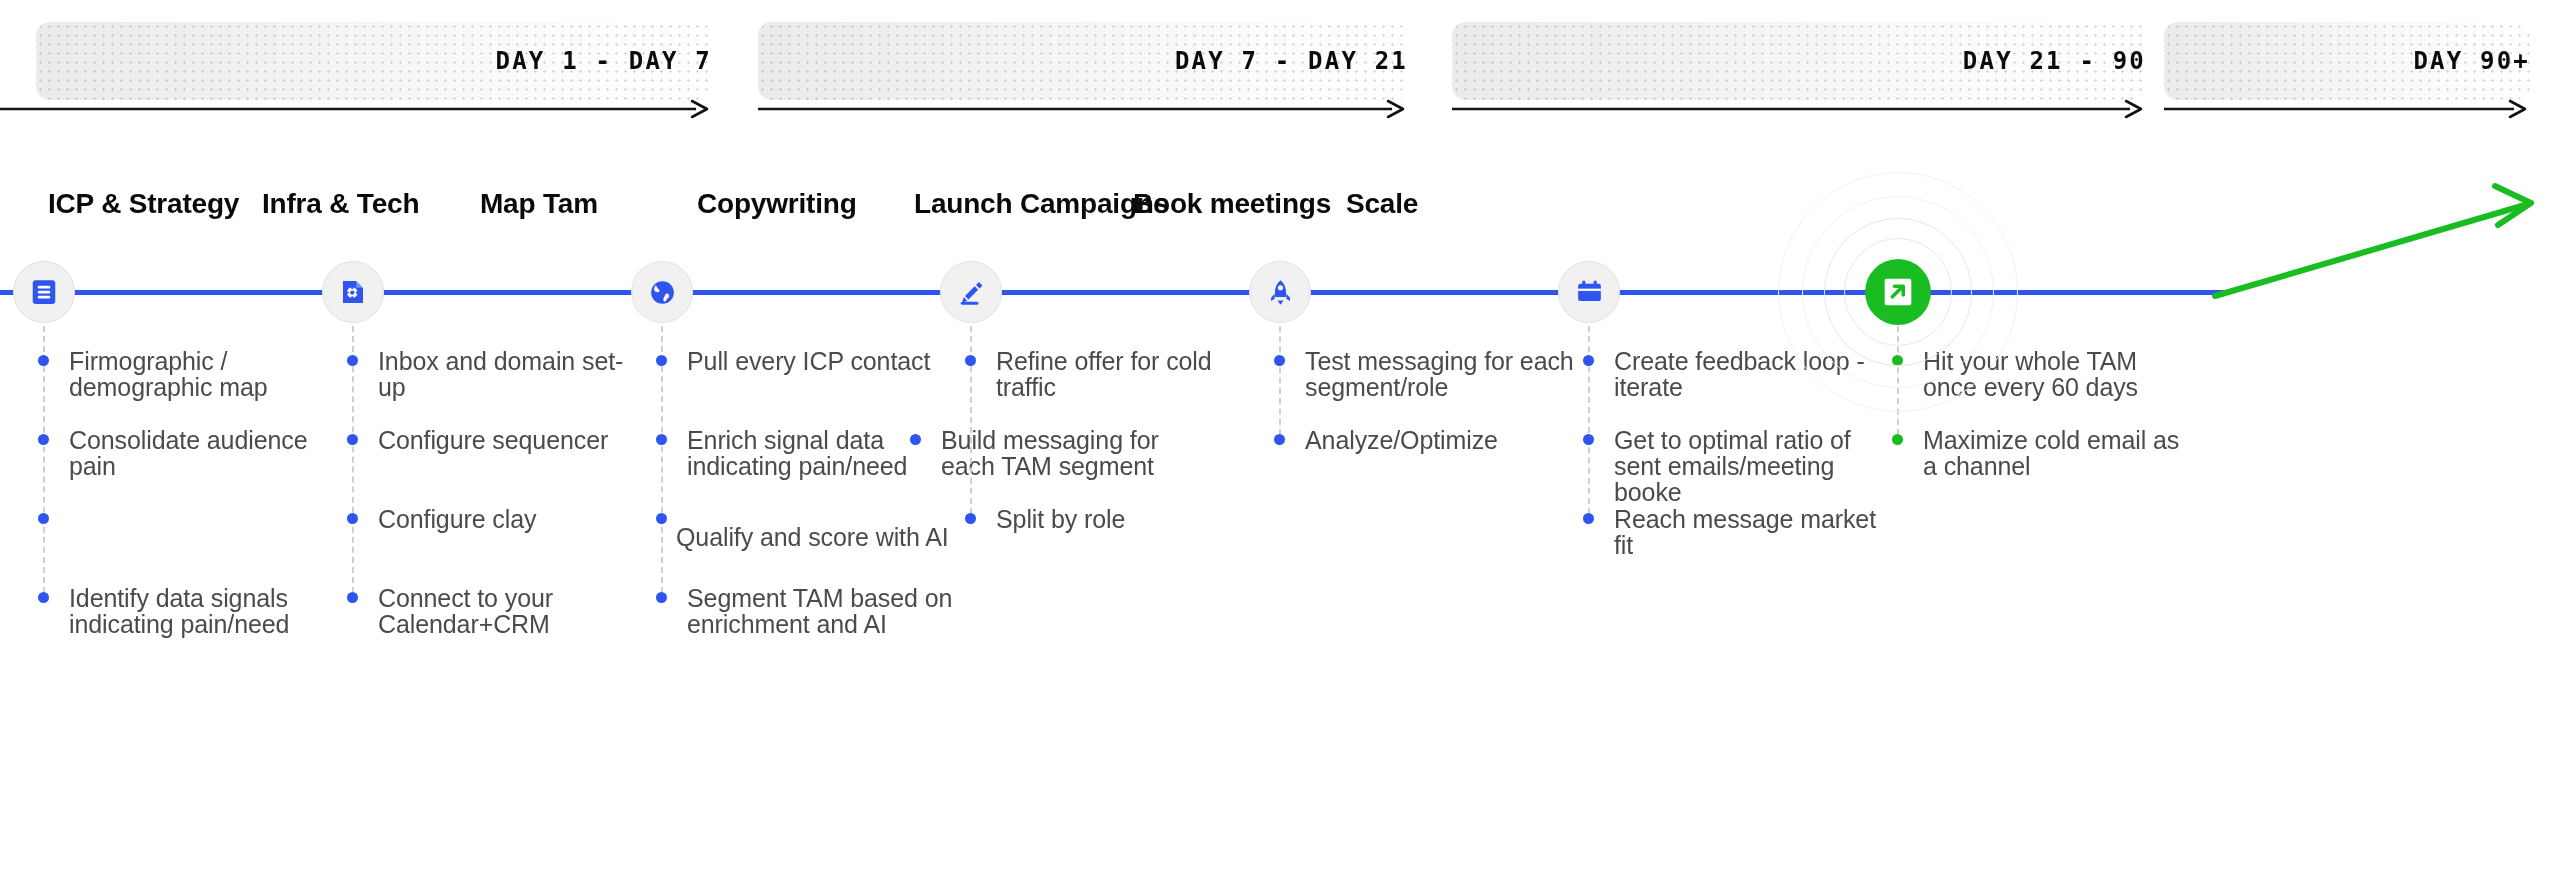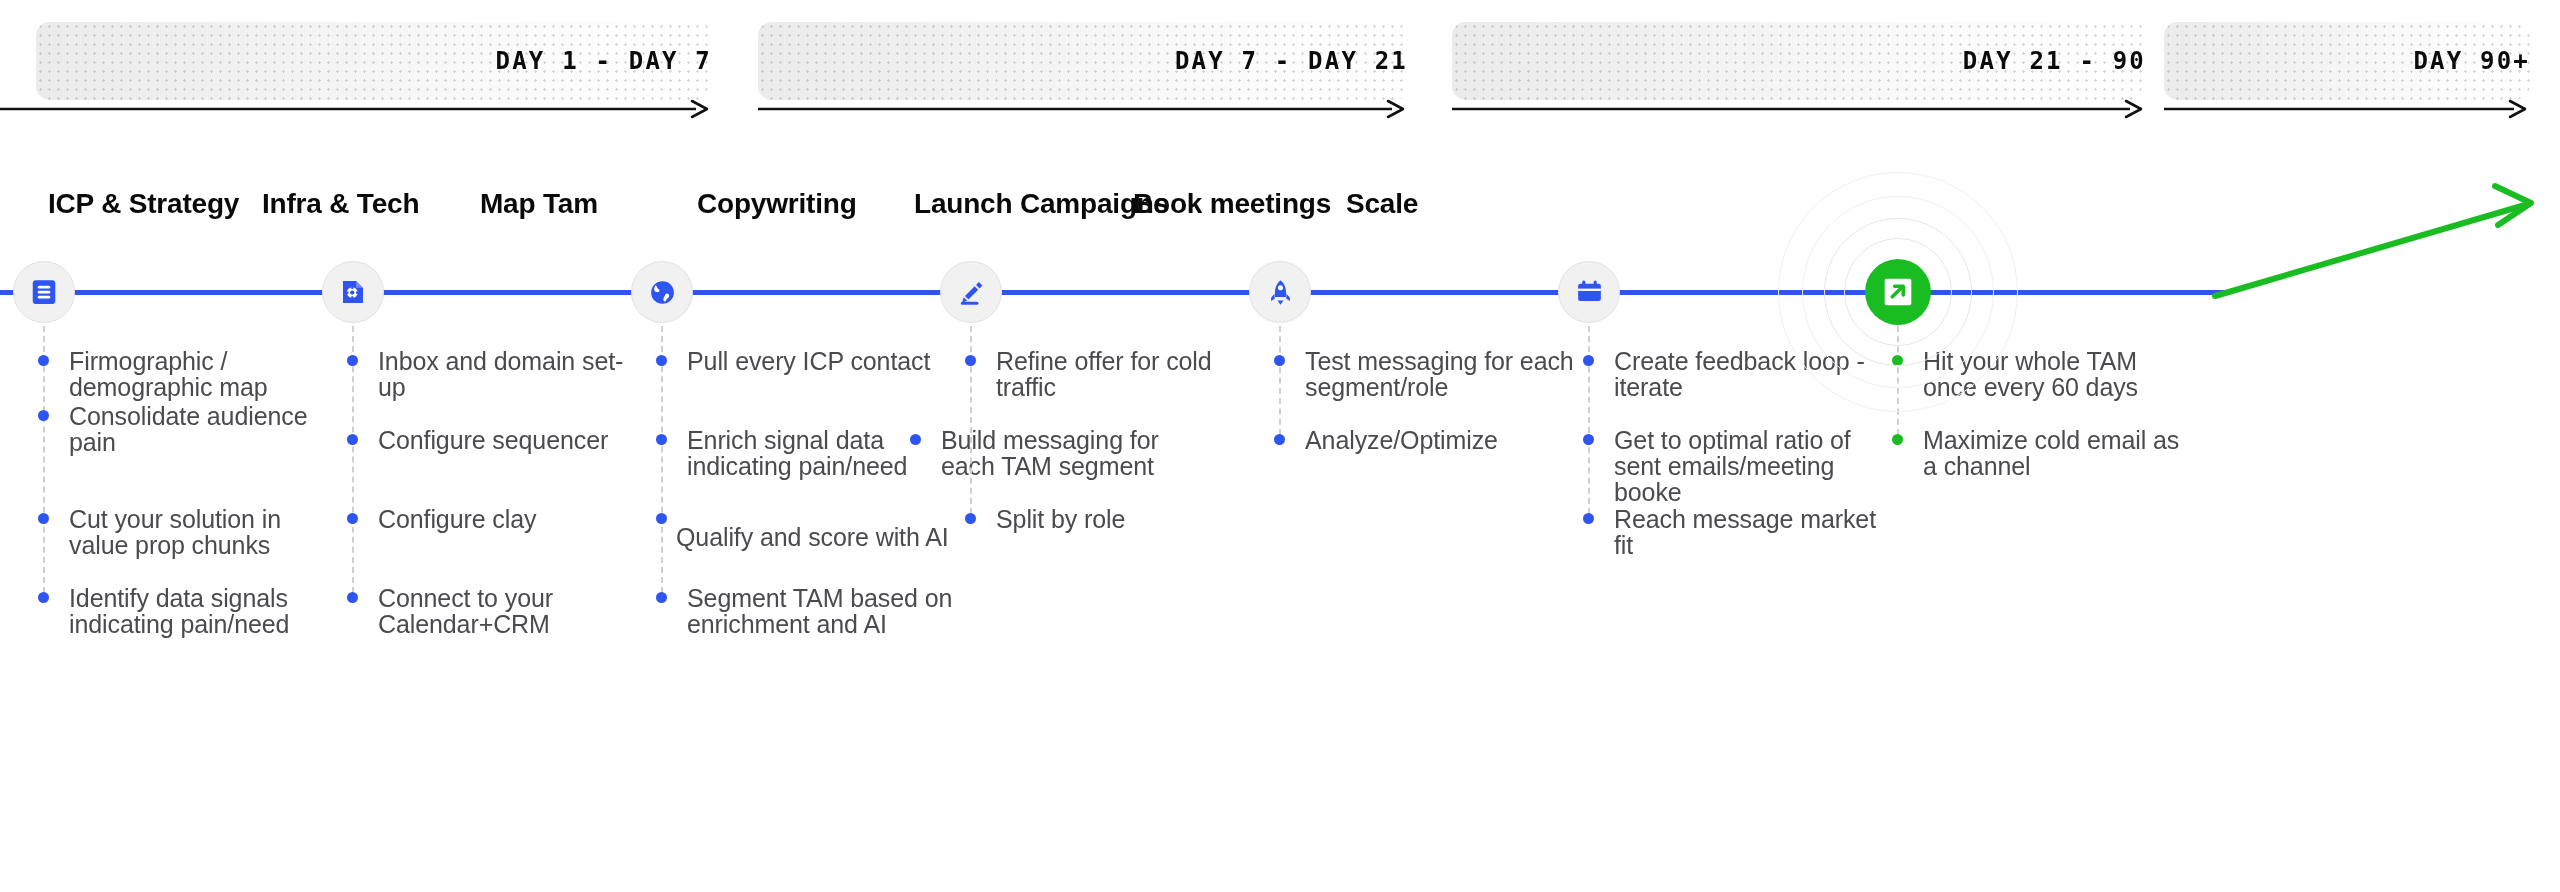--- a/index.html
+++ b/index.html
@@ -194,27 +194,26 @@
             <rect x="7" y="11" width="10" height="2.2" rx="1.1" fill="#ffffff"></rect>
             <rect x="7" y="15" width="10" height="2.2" rx="1.1" fill="#ffffff"></rect>
           </svg>
         </span>
       </div>
       <div class="dashline" style="left: 43px; top: 326px; height: 267px; border-color: rgb(207, 207, 207);"></div>
       <div class="bullet-item" style="left: 38px; top: 348px; width: 300px;">
         <span class="dot"></span>
         <span class="bullet-text">Firmographic / demographic map</span>
       </div>
-      <div class="bullet-item" style="left: 38px; top: 403px; width: 300px;">
+      <div class="bullet-item" style="left: 38px; top: 427px; width: 300px;">
         <span class="dot"></span>
         <span class="bullet-text">Consolidate audience pain</span>
       </div>
       <div class="bullet-item" style="left: 38px; top: 506px; width: 300px;">
         <span class="dot"></span>
-        <span class="bullet-text">Cut your solution in value prop chunks</span>
       </div>
       <div class="bullet-item" style="left: 38px; top: 585px; width: 300px;">
         <span class="dot"></span>
         <span class="bullet-text">Identify data signals indicating pain/need</span>
       </div>
       <div class="col-title" style="position: absolute; left: 262px; top: 188px;">Infra &amp; Tech</div>
       <div class="node" style="left: 322px; top: 261px;">
         <span style="display: flex;">
           <svg width="30" height="30" viewBox="0 0 24 24">
             <path d="M4 3.2h10.6L20 8.5V20.8H4Z" fill="#2f55f0"></path>

